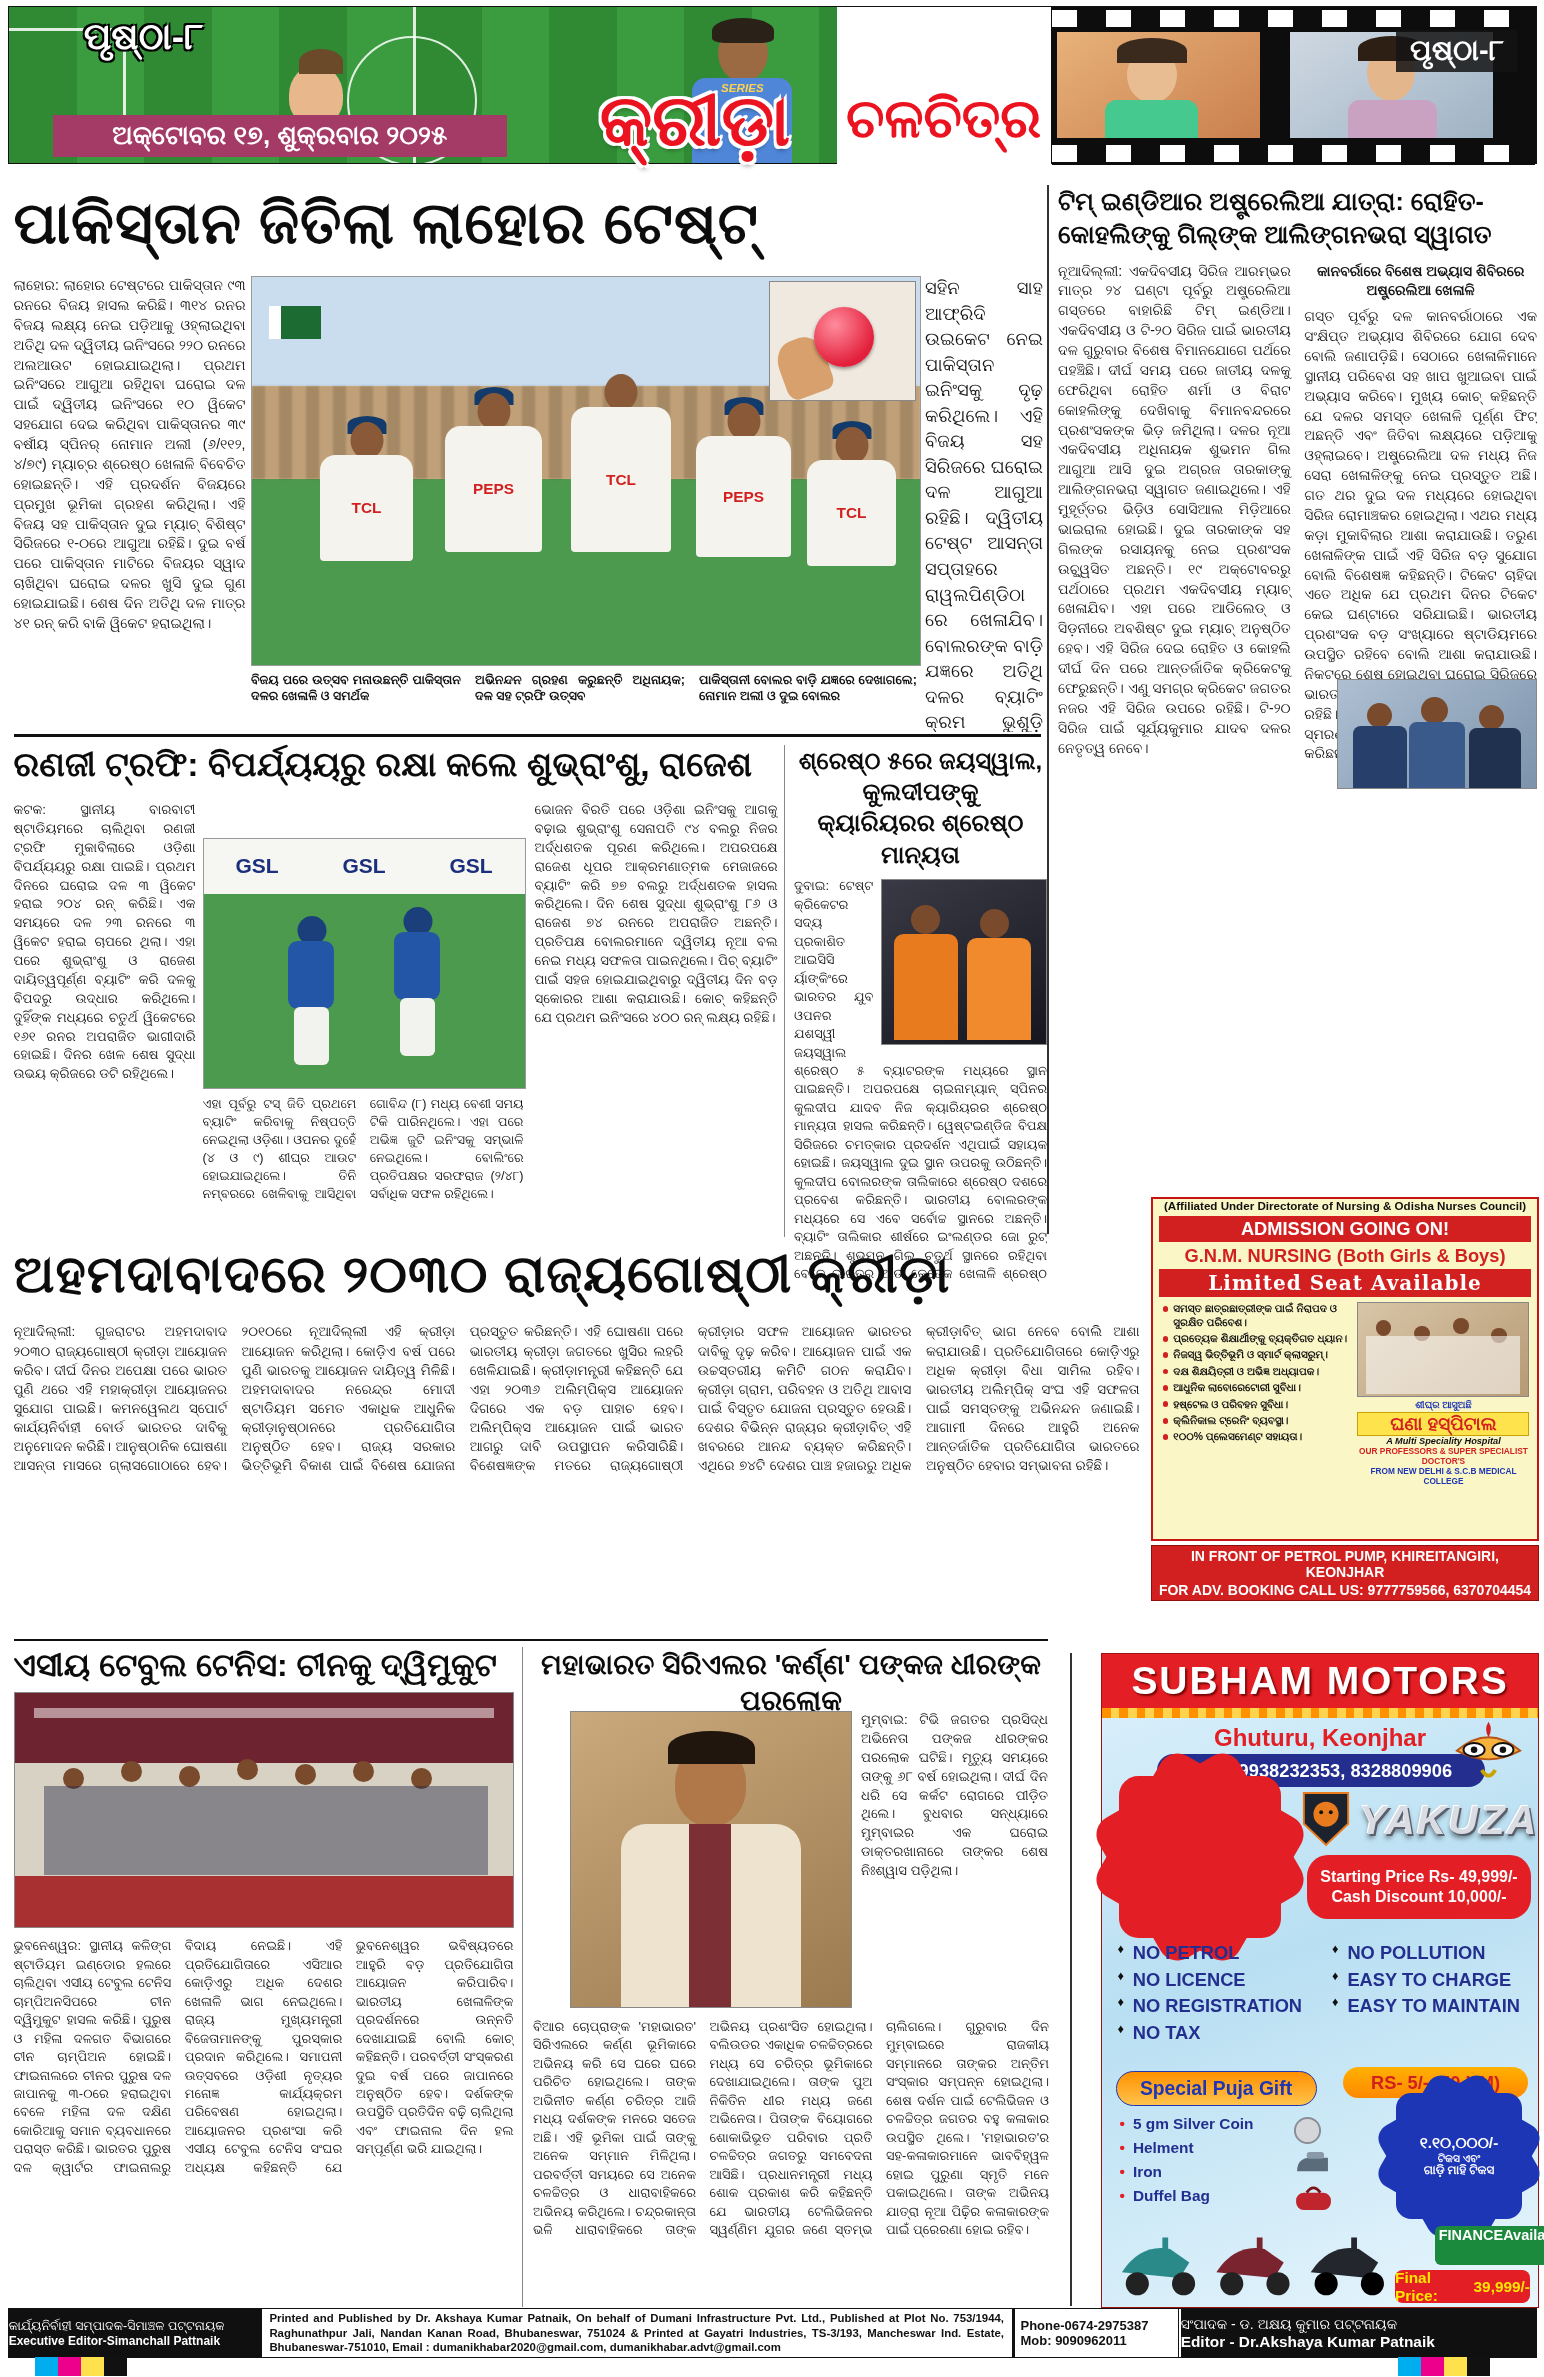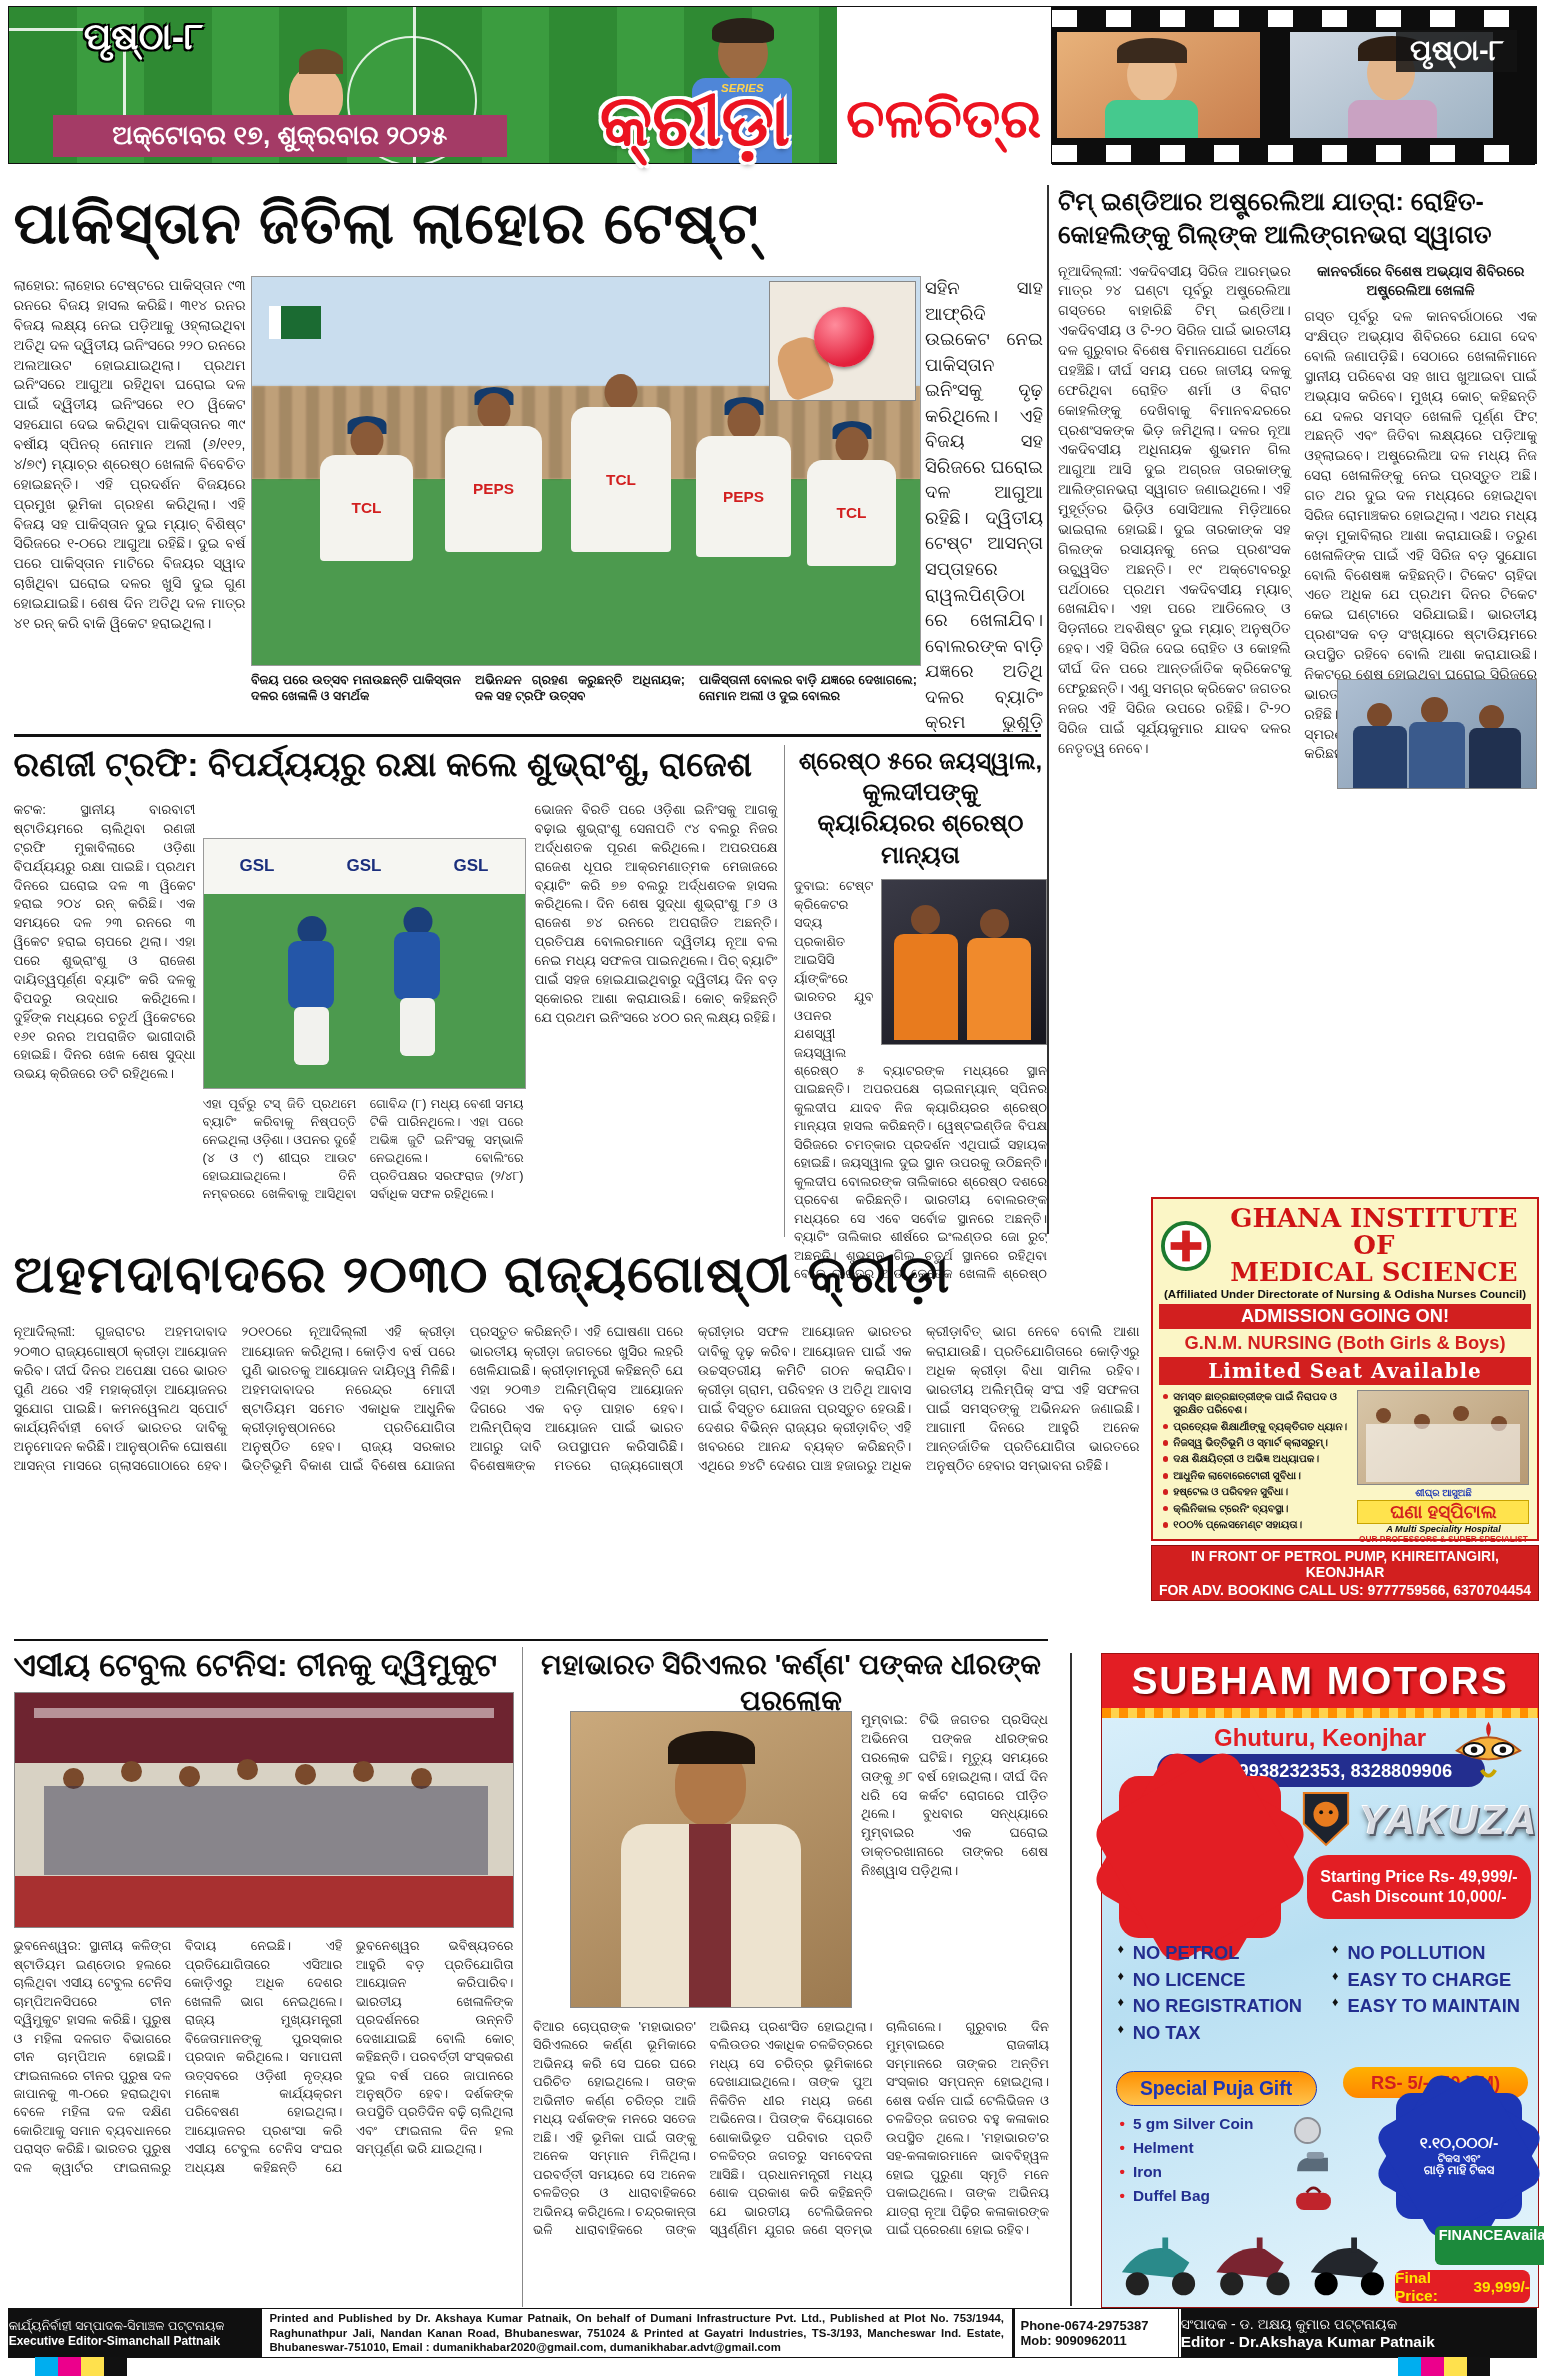--- a/index.html
+++ b/index.html
@@ -48,21 +48,21 @@
   .p-cap{position:absolute;left:50%;transform:translateX(-50%);top:-5.8px;width:39px;height:17.4px;background:#123a6b;border-radius:50% 50% 0 0;}
   .p-body{position:absolute;left:0;top:33px;width:100%;height:106px;background:#f4f3ee;border-radius:15.4px 15.4px 3.9px 3.9px;
      display:flex;align-items:center;justify-content:center;font-weight:bold;color:#d21f1f;font-size:15.4px;}
   .ball-inset{position:absolute;right:3.9px;top:3.9px;width:145px;height:118px;background:#efe9df;border:1px solid #888;}
   .ball{position:absolute;left:44px;top:25px;width:60px;height:60px;border-radius:50%;
      background:radial-gradient(circle at 35% 30%,#ff8c9c,#e3203c 70%);box-shadow:0 1.9px 3.9px rgba(0,0,0,.4);}
   .caption{font-size:12.6px;font-weight:bold;line-height:1.3;color:#101010;text-align:justify;}
   
   .ranji-photo{background:linear-gradient(#e8e2d2 0 22%,#4c9a4e 22% 100%);border:1px solid #999;overflow:hidden;}
   .boards{position:absolute;left:0;top:0;width:100%;height:22%;background:#f6f6f2;display:flex;align-items:center;justify-content:space-around;
-     font-weight:bold;color:#1b2f7d;font-size:17px;}
+     font-weight:bold;color:#1b2f7d;font-size:21px;}
   .batsman{position:absolute;width:62px;}
   .b-head{position:absolute;left:50%;transform:translateX(-50%);top:0;width:29px;height:29px;background:#1b3f7a;border-radius:50%;}
   .b-body{position:absolute;left:7.7px;top:25px;width:46px;height:68px;background:#2456a8;border-radius:9.7px;}
   .b-pads{position:absolute;left:13.5px;top:91px;width:35px;height:58px;background:#f2f2ee;border-radius:5.8px;}
   
   .ph{border:1px solid #888;overflow:hidden;}
   .fig-head{position:absolute;border-radius:50%;background:#7a4a2c;}
   
   .cwlogo{left:253px;top:77px;width:164px;height:102px;background:#fff;border:1px solid #ddd;text-align:center;}
   .cw-word{font-size:16.4px;font-weight:bold;color:#1a1a1a;letter-spacing:0.5px;}
@@ -281,31 +281,20 @@
       <span>ଦୁବାଇ: ଟେଷ୍ଟ କ୍ରିକେଟର ସଦ୍ୟ ପ୍ରକାଶିତ ଆଇସିସି ର୍ୟାଙ୍କିଂରେ ଭାରତର ଯୁବ ଓପନର ଯଶସ୍ୱୀ ଜୟସ୍ୱାଲ ଶ୍ରେଷ୍ଠ ୫ ବ୍ୟାଟରଙ୍କ ମଧ୍ୟରେ ସ୍ଥାନ ପାଇଛନ୍ତି। ଅପରପକ୍ଷେ ଚାଇନାମ୍ୟାନ୍ ସ୍ପିନର କୁଲଦୀପ ଯାଦବ ନିଜ କ୍ୟାରିୟରର ଶ୍ରେଷ୍ଠ ମାନ୍ୟତା ହାସଲ କରିଛନ୍ତି। ୱେଷ୍ଟଇଣ୍ଡିଜ ବିପକ୍ଷ ସିରିଜରେ ଚମତ୍କାର ପ୍ରଦର୍ଶନ ଏଥିପାଇଁ ସହାୟକ ହୋଇଛି। ଜୟସ୍ୱାଲ ଦୁଇ ସ୍ଥାନ ଉପରକୁ ଉଠିଛନ୍ତି। କୁଲଦୀପ ବୋଲରଙ୍କ ତାଲିକାରେ ଶ୍ରେଷ୍ଠ ଦଶରେ ପ୍ରବେଶ କରିଛନ୍ତି। ଭାରତୀୟ ବୋଲରଙ୍କ ମଧ୍ୟରେ ସେ ଏବେ ସର୍ବୋଚ୍ଚ ସ୍ଥାନରେ ଅଛନ୍ତି। ବ୍ୟାଟିଂ ତାଲିକାର ଶୀର୍ଷରେ ଇଂଲଣ୍ଡର ଜୋ ରୁଟ୍ ଅଛନ୍ତି। ଶୁଭମନ ଗିଲ ଚତୁର୍ଥ ସ୍ଥାନରେ ରହିଥିବା ବେଳେ ଭାରତର ଆଉ କେତେକ ଖେଳାଳି ଶ୍ରେଷ୍ଠ କୋଡ଼ିଏରେ ସ୍ଥାନ ପାଇଛନ୍ତି। ଅଲରାଉଣ୍ଡର ତାଲିକାରେ ରବୀନ୍ଦ୍ର ଜାଡେଜା ଶୀର୍ଷରେ ଅଛନ୍ତି।</span>
     </div>
   </div>
 
   <div class="abs" style="left:13.5px;top:1244px;width:1126px;">
     <div class="h-xl" style="font-size:52px;">ଅହମଦାବାଦରେ ୨୦୩୦ ରାଜ୍ୟଗୋଷ୍ଠୀ କ୍ରୀଡ଼ା</div>
     <div class="cols5 body-txt" style="margin-top:17.4px;height:307px;overflow:hidden;font-size:13.5px;">ନୂଆଦିଲ୍ଲୀ: ଗୁଜରାଟର ଅହମଦାବାଦ ୨୦୩୦ ରାଜ୍ୟଗୋଷ୍ଠୀ କ୍ରୀଡ଼ା ଆୟୋଜନ କରିବ। ଦୀର୍ଘ ଦିନର ଅପେକ୍ଷା ପରେ ଭାରତ ପୁଣି ଥରେ ଏହି ମହାକ୍ରୀଡ଼ା ଆୟୋଜନର ସୁଯୋଗ ପାଇଛି। କମନୱେଲଥ ସ୍ପୋର୍ଟ କାର୍ଯ୍ୟନିର୍ବାହୀ ବୋର୍ଡ ଭାରତର ଦାବିକୁ ଅନୁମୋଦନ କରିଛି। ଆନୁଷ୍ଠାନିକ ଘୋଷଣା ଆସନ୍ତା ମାସରେ ଗ୍ଲାସଗୋଠାରେ ହେବ। ୨୦୧୦ରେ ନୂଆଦିଲ୍ଲୀ ଏହି କ୍ରୀଡ଼ା ଆୟୋଜନ କରିଥିଲା। କୋଡ଼ିଏ ବର୍ଷ ପରେ ପୁଣି ଭାରତକୁ ଆୟୋଜନ ଦାୟିତ୍ୱ ମିଳିଛି। ଅହମଦାବାଦର ନରେନ୍ଦ୍ର ମୋଦୀ ଷ୍ଟାଡିୟମ ସମେତ ଏକାଧିକ ଆଧୁନିକ କ୍ରୀଡ଼ାନୁଷ୍ଠାନରେ ପ୍ରତିଯୋଗିତା ଅନୁଷ୍ଠିତ ହେବ। ରାଜ୍ୟ ସରକାର ଭିତ୍ତିଭୂମି ବିକାଶ ପାଇଁ ବିଶେଷ ଯୋଜନା ପ୍ରସ୍ତୁତ କରିଛନ୍ତି। ଏହି ଘୋଷଣା ପରେ ଭାରତୀୟ କ୍ରୀଡ଼ା ଜଗତରେ ଖୁସିର ଲହରି ଖେଳିଯାଇଛି। କ୍ରୀଡ଼ାମନ୍ତ୍ରୀ କହିଛନ୍ତି ଯେ ଏହା ୨୦୩୬ ଅଲିମ୍ପିକ୍ସ ଆୟୋଜନ ଦିଗରେ ଏକ ବଡ଼ ପାହାଚ ହେବ। ଅଲିମ୍ପିକ୍ସ ଆୟୋଜନ ପାଇଁ ଭାରତ ଆଗରୁ ଦାବି ଉପସ୍ଥାପନ କରିସାରିଛି। ବିଶେଷଜ୍ଞଙ୍କ ମତରେ ରାଜ୍ୟଗୋଷ୍ଠୀ କ୍ରୀଡ଼ାର ସଫଳ ଆୟୋଜନ ଭାରତର ଦାବିକୁ ଦୃଢ଼ କରିବ। ଆୟୋଜନ ପାଇଁ ଏକ ଉଚ୍ଚସ୍ତରୀୟ କମିଟି ଗଠନ କରାଯିବ। କ୍ରୀଡ଼ା ଗ୍ରାମ, ପରିବହନ ଓ ଅତିଥି ଆବାସ ପାଇଁ ବିସ୍ତୃତ ଯୋଜନା ପ୍ରସ୍ତୁତ ହେଉଛି। ଦେଶର ବିଭିନ୍ନ ରାଜ୍ୟର କ୍ରୀଡ଼ାବିତ୍ ଏହି ଖବରରେ ଆନନ୍ଦ ବ୍ୟକ୍ତ କରିଛନ୍ତି। ଏଥିରେ ୭୪ଟି ଦେଶର ପାଞ୍ଚ ହଜାରରୁ ଅଧିକ କ୍ରୀଡ଼ାବିତ୍ ଭାଗ ନେବେ ବୋଲି ଆଶା କରାଯାଉଛି। ପ୍ରତିଯୋଗିତାରେ କୋଡ଼ିଏରୁ ଅଧିକ କ୍ରୀଡ଼ା ବିଧା ସାମିଲ ରହିବ। ଭାରତୀୟ ଅଲିମ୍ପିକ୍ ସଂଘ ଏହି ସଫଳତା ପାଇଁ ସମସ୍ତଙ୍କୁ ଅଭିନନ୍ଦନ ଜଣାଇଛି। ଆଗାମୀ ଦିନରେ ଆହୁରି ଅନେକ ଆନ୍ତର୍ଜାତିକ ପ୍ରତିଯୋଗିତା ଭାରତରେ ଅନୁଷ୍ଠିତ ହେବାର ସମ୍ଭାବନା ରହିଛି।</div>
   </div>
 
   <div class="abs ghana">
-    <div style="display:flex;align-items:center;padding:5.8px 7.7px 0 7.7px;gap:7.7px;">
-      <svg width="50" height="50" viewBox="0 0 52 52">
-        <circle cx="26" cy="26" r="24" fill="#fff" stroke="#1c7a2e" stroke-width="4"></circle>
-        <rect x="22" y="10" width="8" height="32" fill="#d21f1f"></rect>
-        <rect x="10" y="22" width="32" height="8" fill="#d21f1f"></rect>
-      </svg>
-      <div style="flex:1;">
-        <div class="ghana-title">GHANA INSTITUTE OF</div>
-        <div class="ghana-title">MEDICAL SCIENCE</div>
-      </div>
-    </div>
     <div class="ghana-affil">(Affiliated Under Directorate of Nursing &amp; Odisha Nurses Council)</div>
     <div class="bar-red" style="margin:3.9px 5.8px 0 5.8px;font-size:18.3px;padding:1.9px 0;">ADMISSION GOING ON!</div>
     <div class="gnm" style="margin-top:2.9px;">G.N.M. NURSING (Both Girls &amp; Boys)</div>
     <div class="bar-red limited" style="margin:2.9px 5.8px;padding:1.9px 0;">Limited Seat Available</div>
     <div style="display:flex;padding:1.9px 5.8px;gap:5.8px;">
       <ul class="gh-bullets" style="width:189px;">
         <li>ସମସ୍ତ ଛାତ୍ରଛାତ୍ରୀଙ୍କ ପାଇଁ ନିରାପଦ ଓ ସୁରକ୍ଷିତ ପରିବେଶ।</li>
         <li>ପ୍ରତ୍ୟେକ ଶିକ୍ଷାର୍ଥୀଙ୍କୁ ବ୍ୟକ୍ତିଗତ ଧ୍ୟାନ।</li>
         <li>ନିଜସ୍ୱ ଭିତ୍ତିଭୂମି ଓ ସ୍ମାର୍ଟ କ୍ଲାସରୁମ୍।</li>
         <li>ଦକ୍ଷ ଶିକ୍ଷୟିତ୍ରୀ ଓ ଅଭିଜ୍ଞ ଅଧ୍ୟାପକ।</li>

